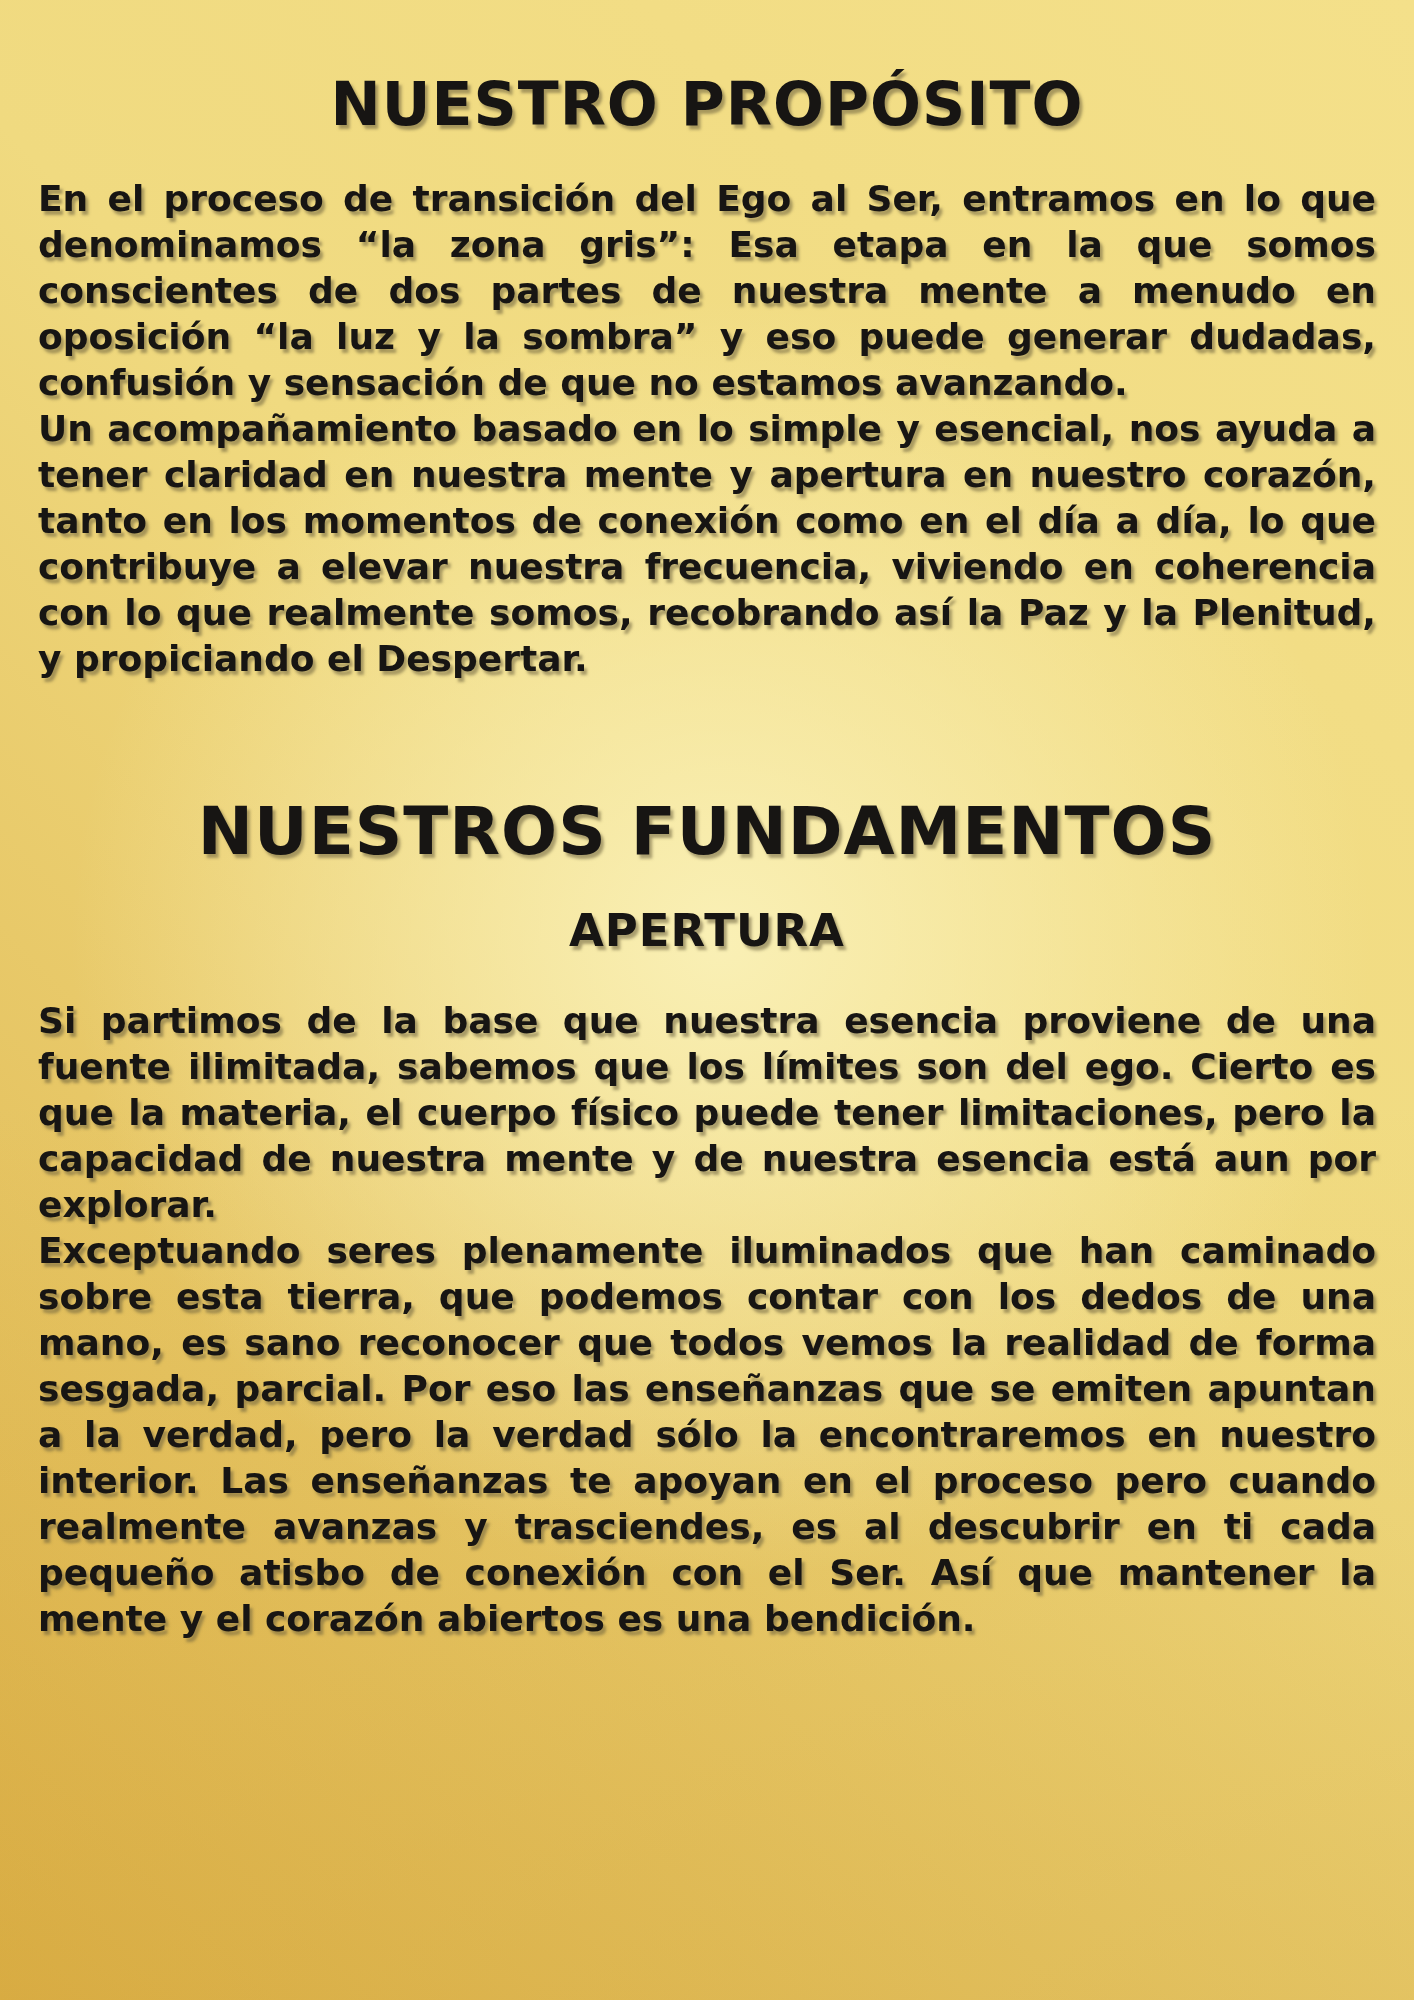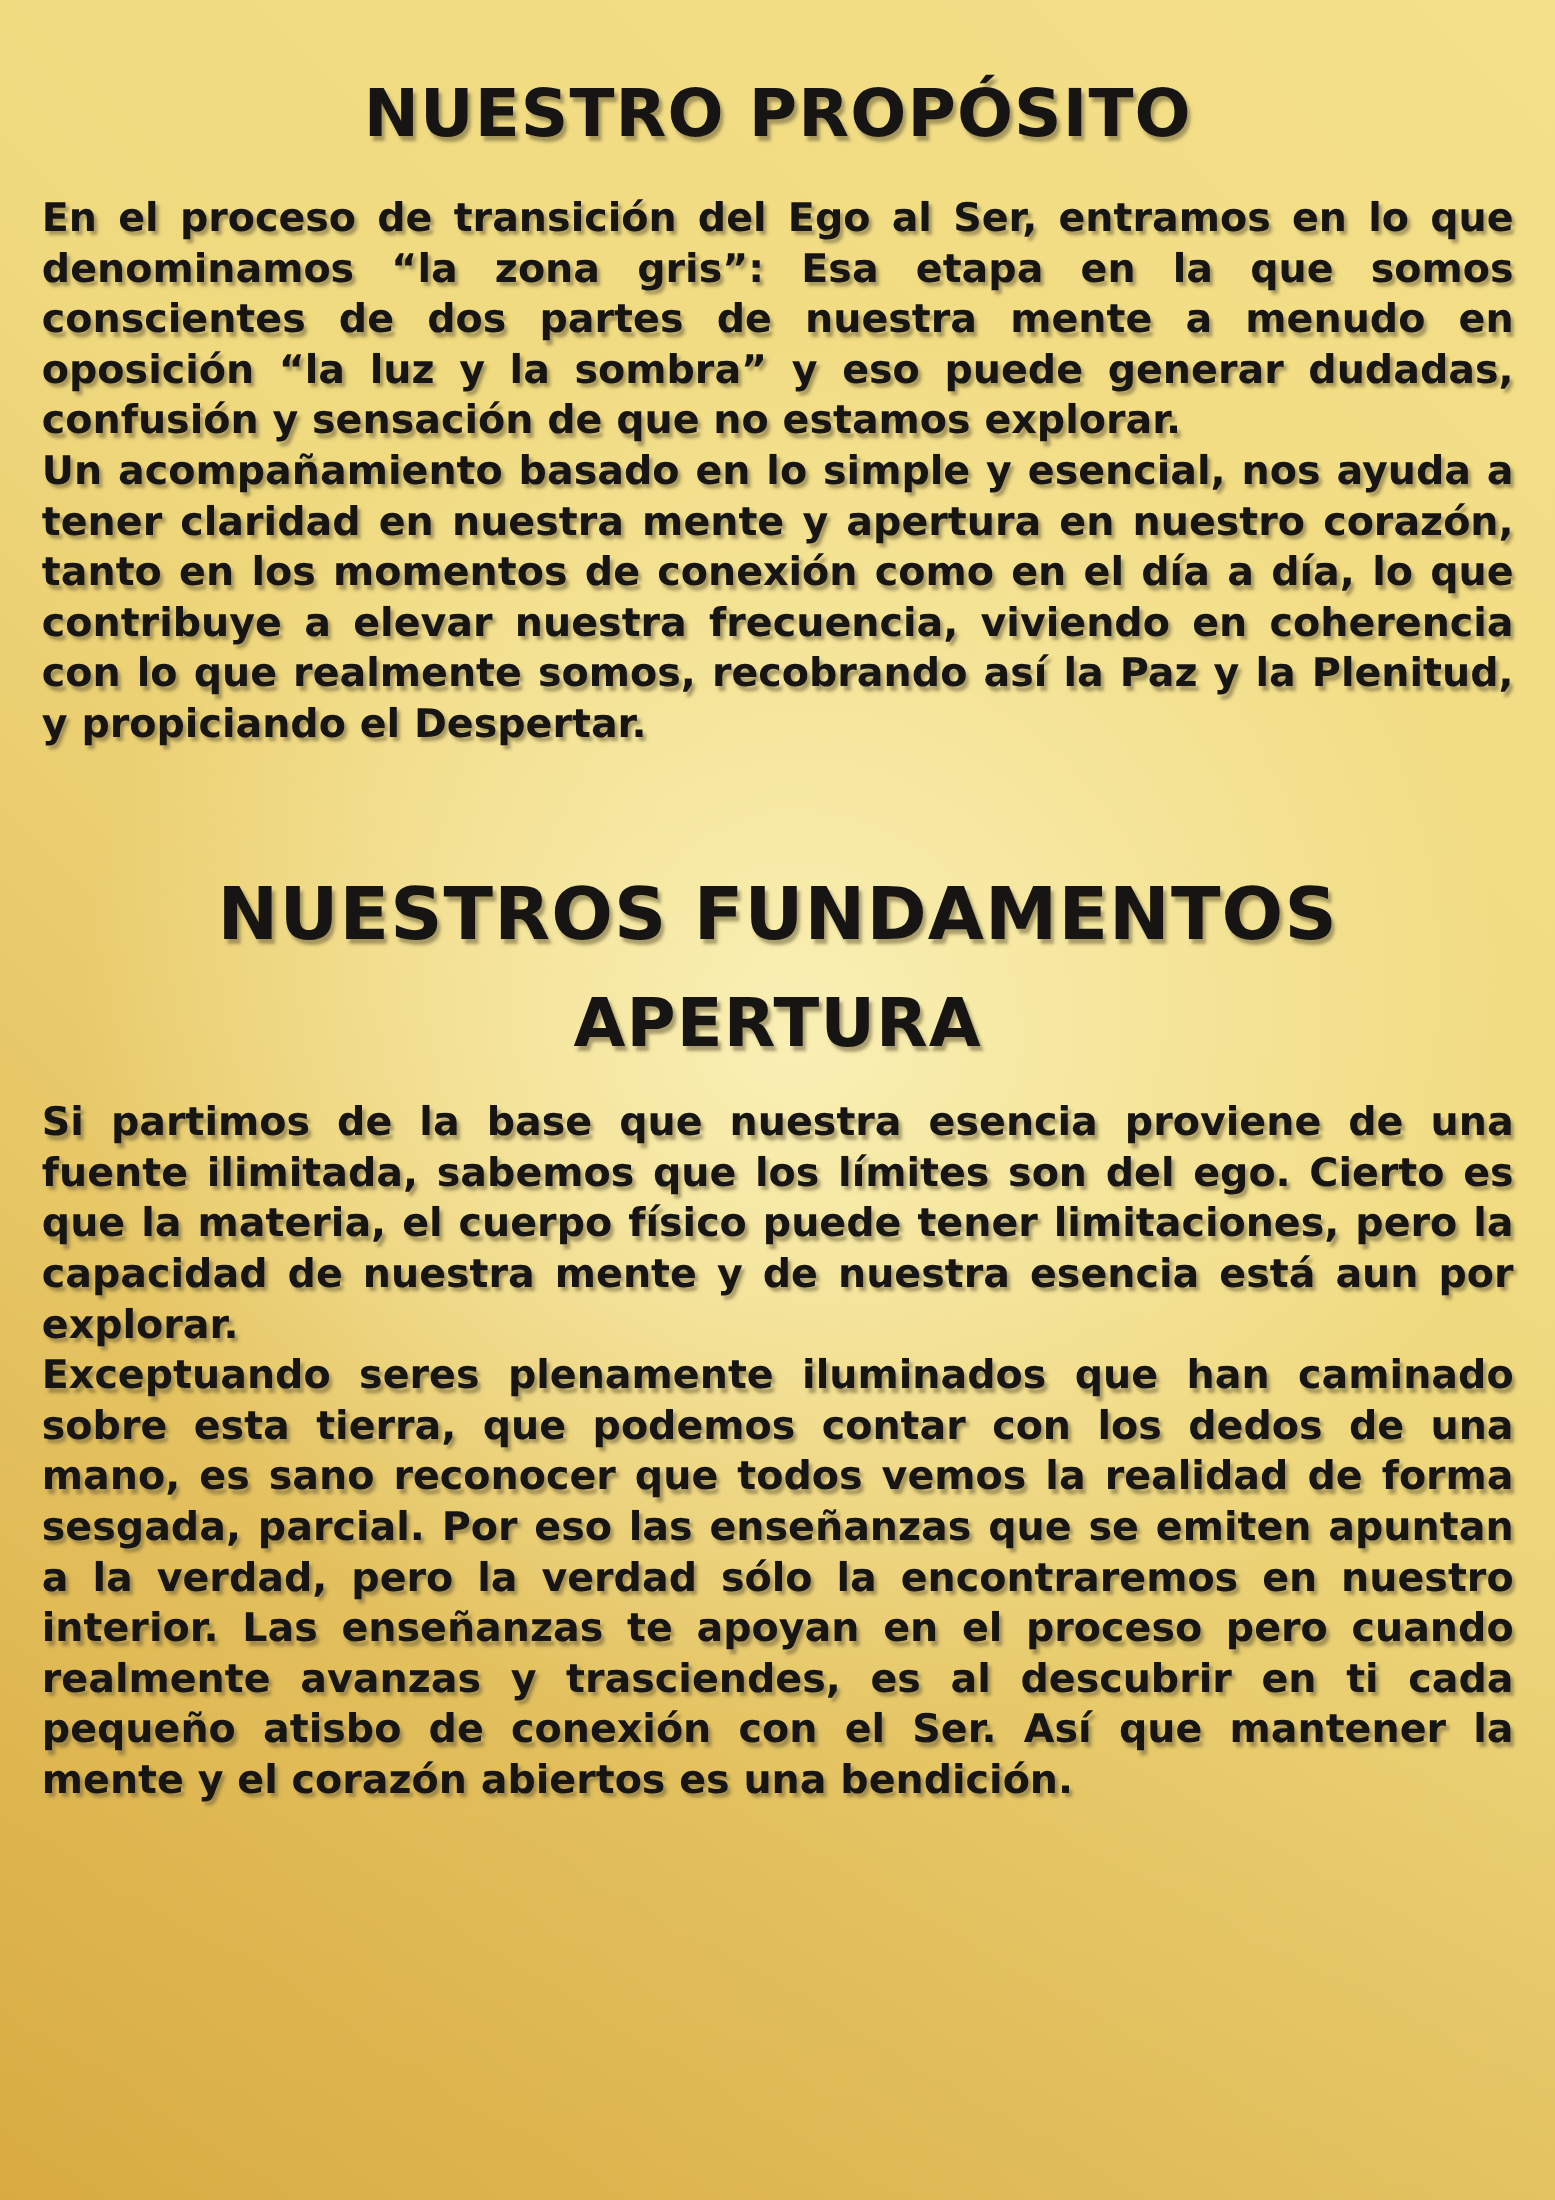--- a/index.html
+++ b/index.html
@@ -36,21 +36,21 @@
   h2 {
     margin: 121px 0 0 0;
     font-size: 66px;
     line-height: 58px;
     font-weight: bold;
     text-align: center;
     letter-spacing: 1px;
   }
   h3 {
     margin: 45px 0 12px 0;
-    font-size: 61px;
+    font-size: 45px;
     line-height: 50px;
     font-weight: bold;
     text-align: center;
     letter-spacing: 1px;
   }
   .body-text p {
     margin: 0;
     font-size: 36px;
     line-height: 46px;
     font-weight: bold;
@@ -61,21 +61,21 @@
   .block-2 { margin-top: 42px; }
 </style>
 </head>
 <body>
 
 <div class="page">
 
   <h1>NUESTRO PROPÓSITO</h1>
 
   <div class="body-text block-1">
-    <p>En el proceso de transición del Ego al Ser, entramos en lo que denominamos “la zona gris”: Esa etapa en la que somos conscientes de dos partes de nuestra mente a menudo en oposición “la luz y la sombra” y eso puede generar dudadas, confusión y sensación de que no estamos explorar.</p>
+    <p>En el proceso de transición del Ego al Ser, entramos en lo que denominamos “la zona gris”: Esa etapa en la que somos conscientes de dos partes de nuestra mente a menudo en oposición “la luz y la sombra” y eso puede generar dudadas, confusión y sensación de que no estamos avanzando.</p>
     <p>Un acompañamiento basado en lo simple y esencial, nos ayuda a tener claridad en nuestra mente y apertura en nuestro corazón, tanto en los momentos de conexión como en el día a día, lo que contribuye a elevar nuestra frecuencia, viviendo en coherencia con lo que realmente somos, recobrando así la Paz y la Plenitud, y propiciando el Despertar.</p>
   </div>
 
   <h2>NUESTROS FUNDAMENTOS</h2>
 
   <h3>APERTURA</h3>
 
   <div class="body-text block-2">
     <p>Si partimos de la base que nuestra esencia proviene de una fuente ilimitada, sabemos que los límites son del ego. Cierto es que la materia, el cuerpo físico puede tener limitaciones, pero la capacidad de nuestra mente y de nuestra esencia está aun por explorar.</p>
     <p>Exceptuando seres plenamente iluminados que han caminado sobre esta tierra, que podemos contar con los dedos de una mano, es sano reconocer que todos vemos la realidad de forma sesgada, parcial. Por eso las enseñanzas que se emiten apuntan a la verdad, pero la verdad sólo la encontraremos en nuestro interior. Las enseñanzas te apoyan en el proceso pero cuando realmente avanzas y trasciendes, es al descubrir en ti cada pequeño atisbo de conexión con el Ser. Así que mantener la mente y el corazón abiertos es una bendición.</p>

